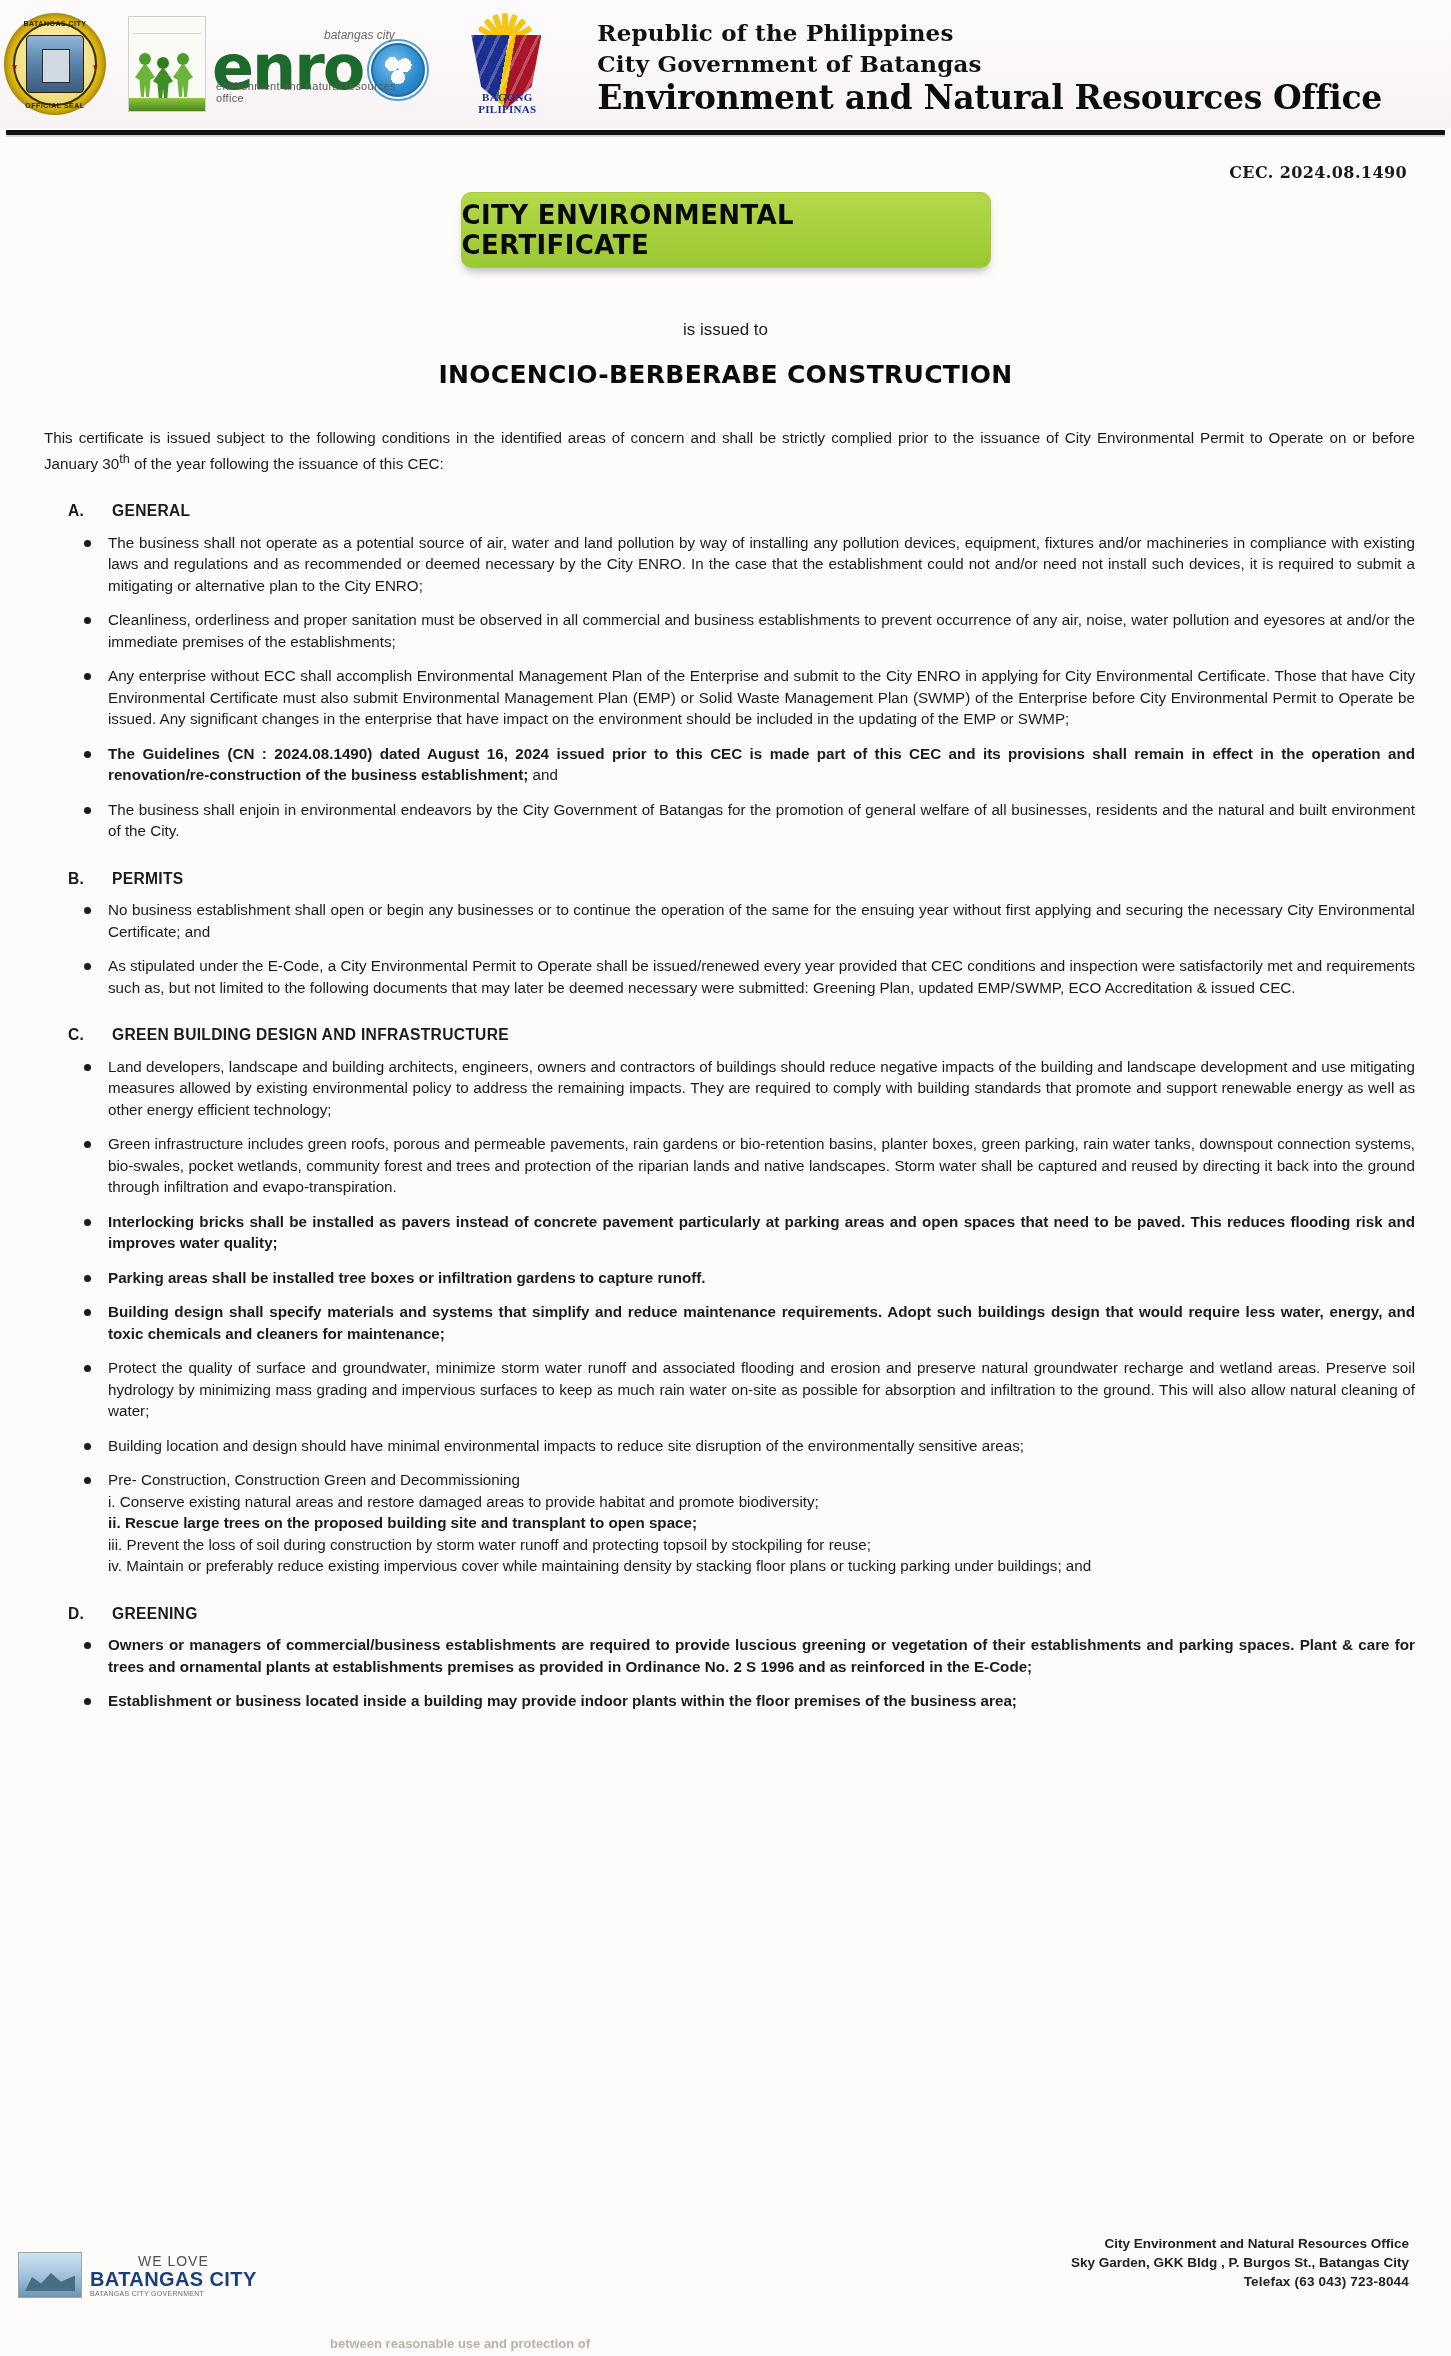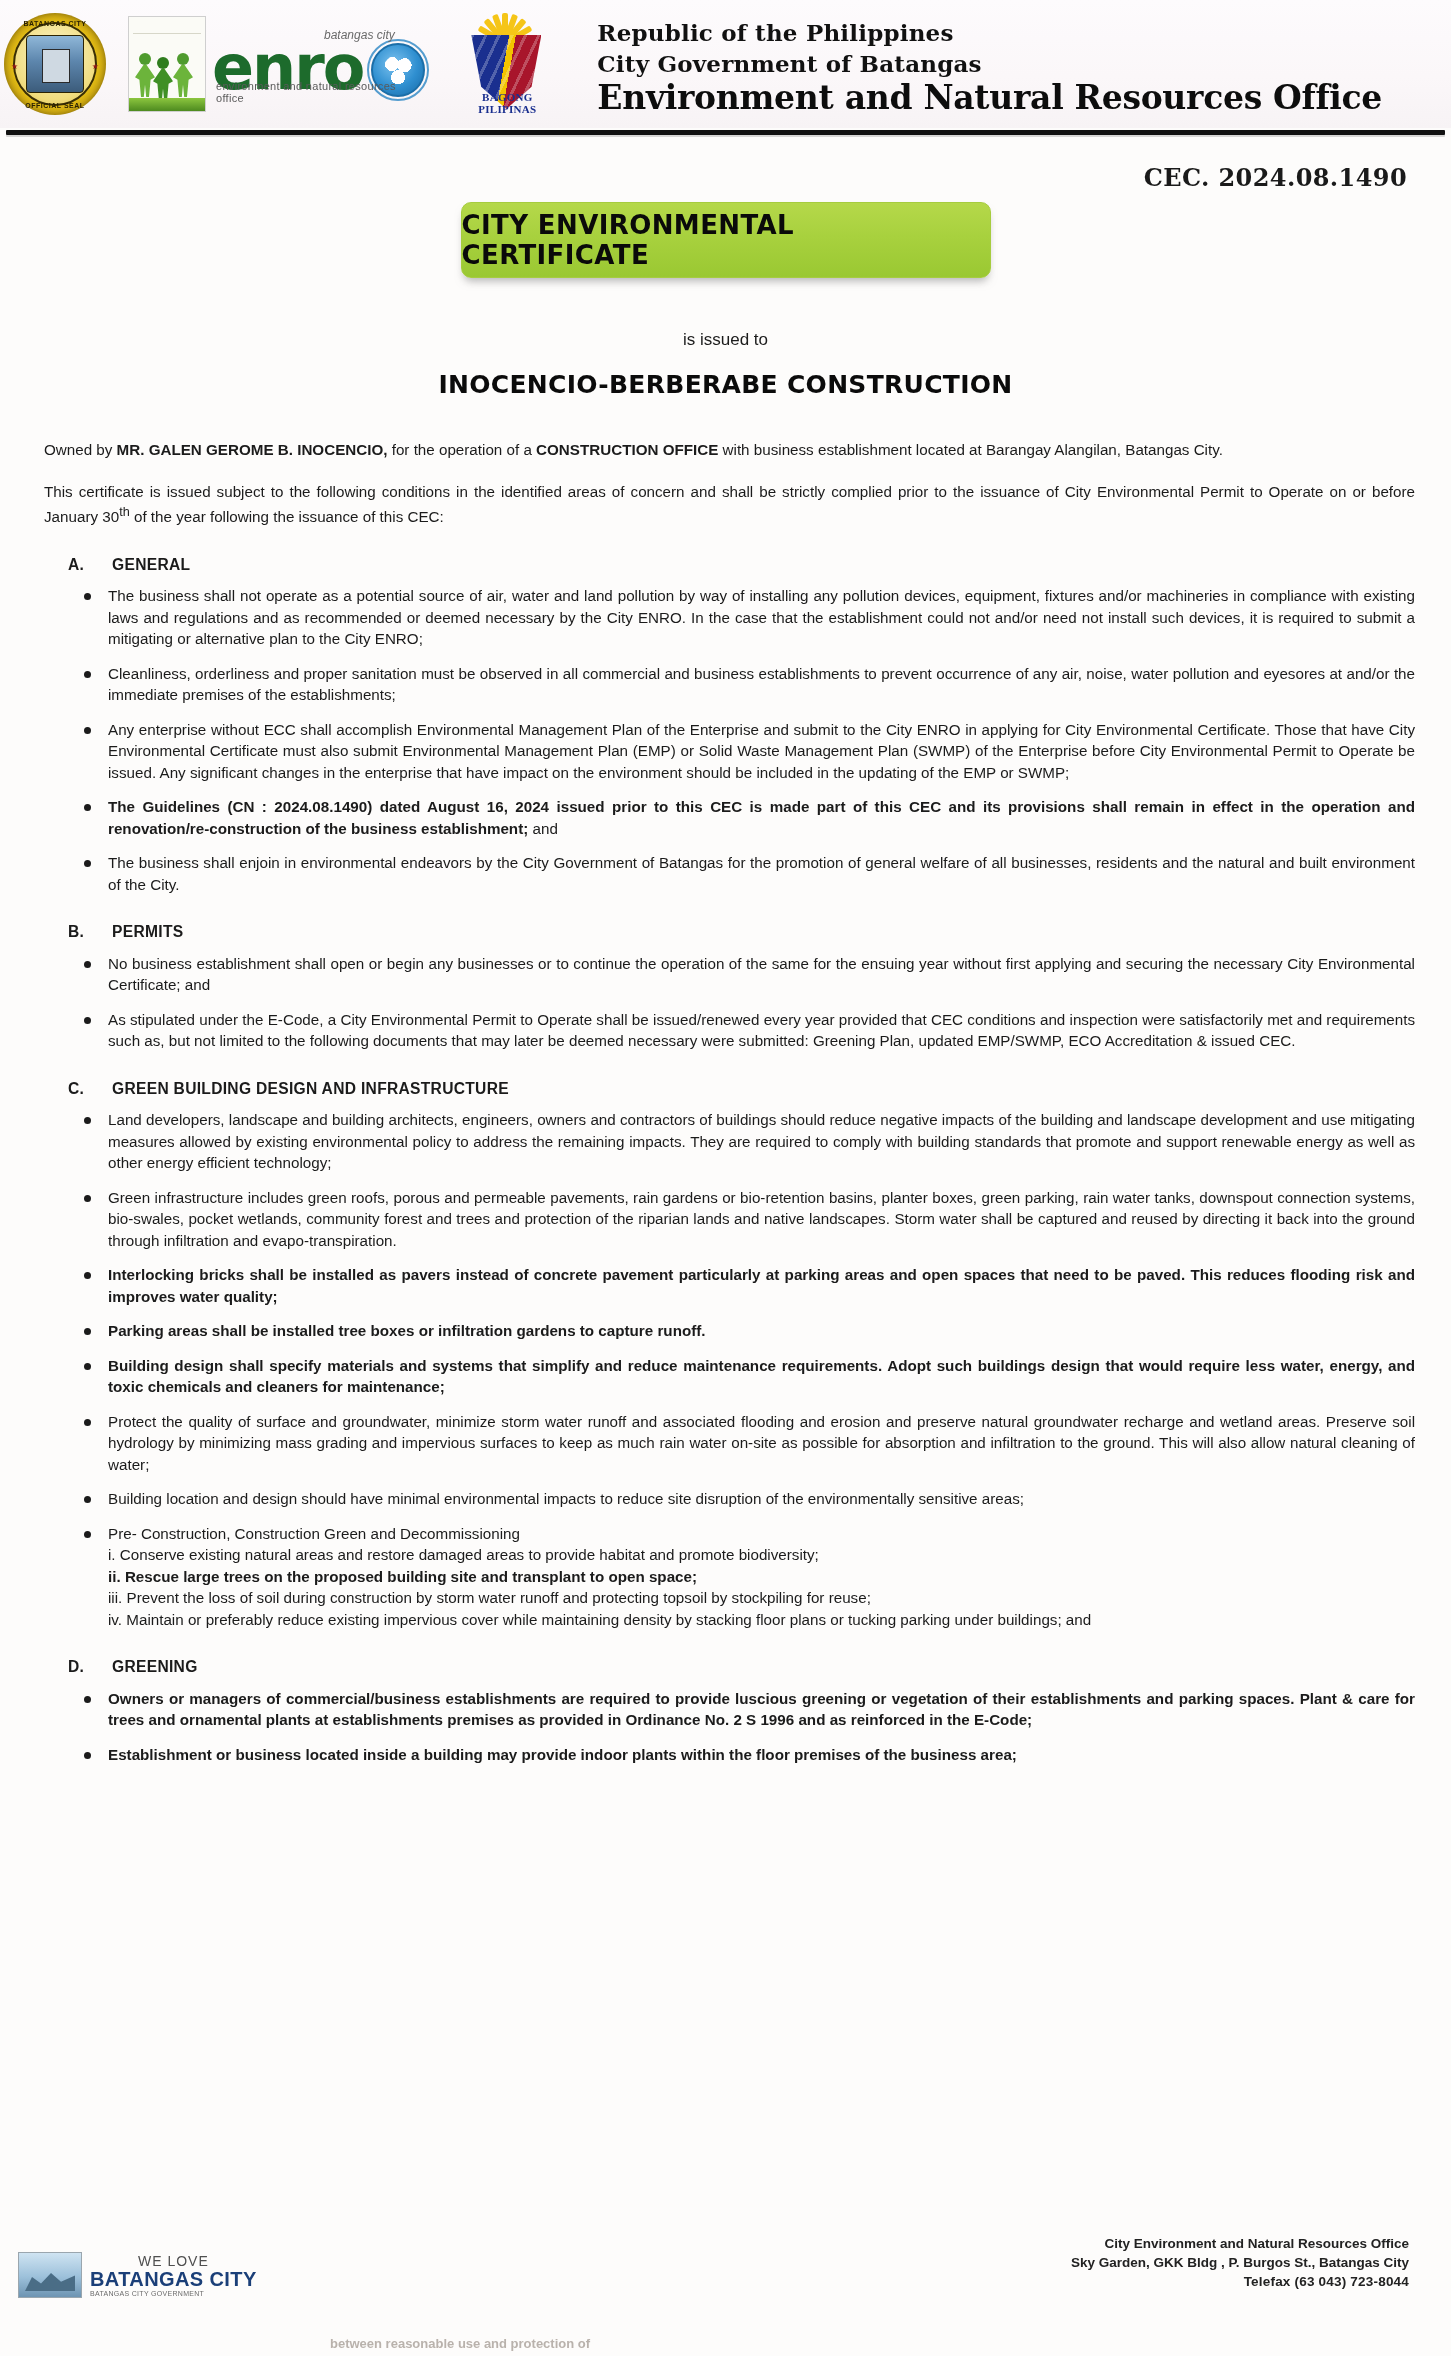--- a/index.html
+++ b/index.html
@@ -164,21 +164,21 @@
   .rule{
     height:5px; background:#111; margin:2px 6px 0 6px;
     border-radius:1px;
     box-shadow:0 2px 0 rgba(0,0,0,.15);
   }
 
   
   .cec-no{
     text-align:right; padding:28px 44px 0 0;
     font-family:"DejaVu Serif", serif;
-    font-size:24px; font-weight:600; color:#1a1a1a; letter-spacing:.4px;
+    font-size:16px; font-weight:600; color:#1a1a1a; letter-spacing:.4px;
   }
   .title-wrap{ display:flex; justify-content:center; margin-top:10px; }
   .title-chip{
     background: linear-gradient(180deg,#b5d84a 0%, #a8d13e 45%, #9ac832 100%);
     width:530px; height:76px; border-radius:10px;
     display:flex; align-items:center; justify-content:center;
     box-shadow: 0 6px 8px -3px rgba(120,120,120,.55);
     border:1px solid #a6cc3f;
   }
   .title-chip span{
@@ -315,23 +315,20 @@
   <div class="title-chip">
     <span>CITY ENVIRONMENTAL CERTIFICATE</span>
   </div>
 </div>
 
 <div class="issued-to">is issued to</div>
 <div class="company">INOCENCIO-BERBERABE CONSTRUCTION</div>
 
 <div class="body-col">
 
-  <div class="para first">
-    <span>Owned by </span><b>MR. GALEN GEROME B. INOCENCIO,</b><span> for the operation of a </span><b>CONSTRUCTION OFFICE</b><span> with business establishment located at Barangay Alangilan, Batangas City.</span>
-  </div>
 
   <div class="para">
     <span>This certificate is issued subject to the following conditions in the identified areas of concern and shall be strictly complied prior to the issuance of City Environmental Permit to Operate on or before January 30</span><sup>th</sup><span> of the year following the issuance of this CEC:</span>
   </div>
 
   <div id="sections-root">
       <div class="sec-head">
         <span class="ltr">A.</span>
         <span>GENERAL</span>
       </div>

